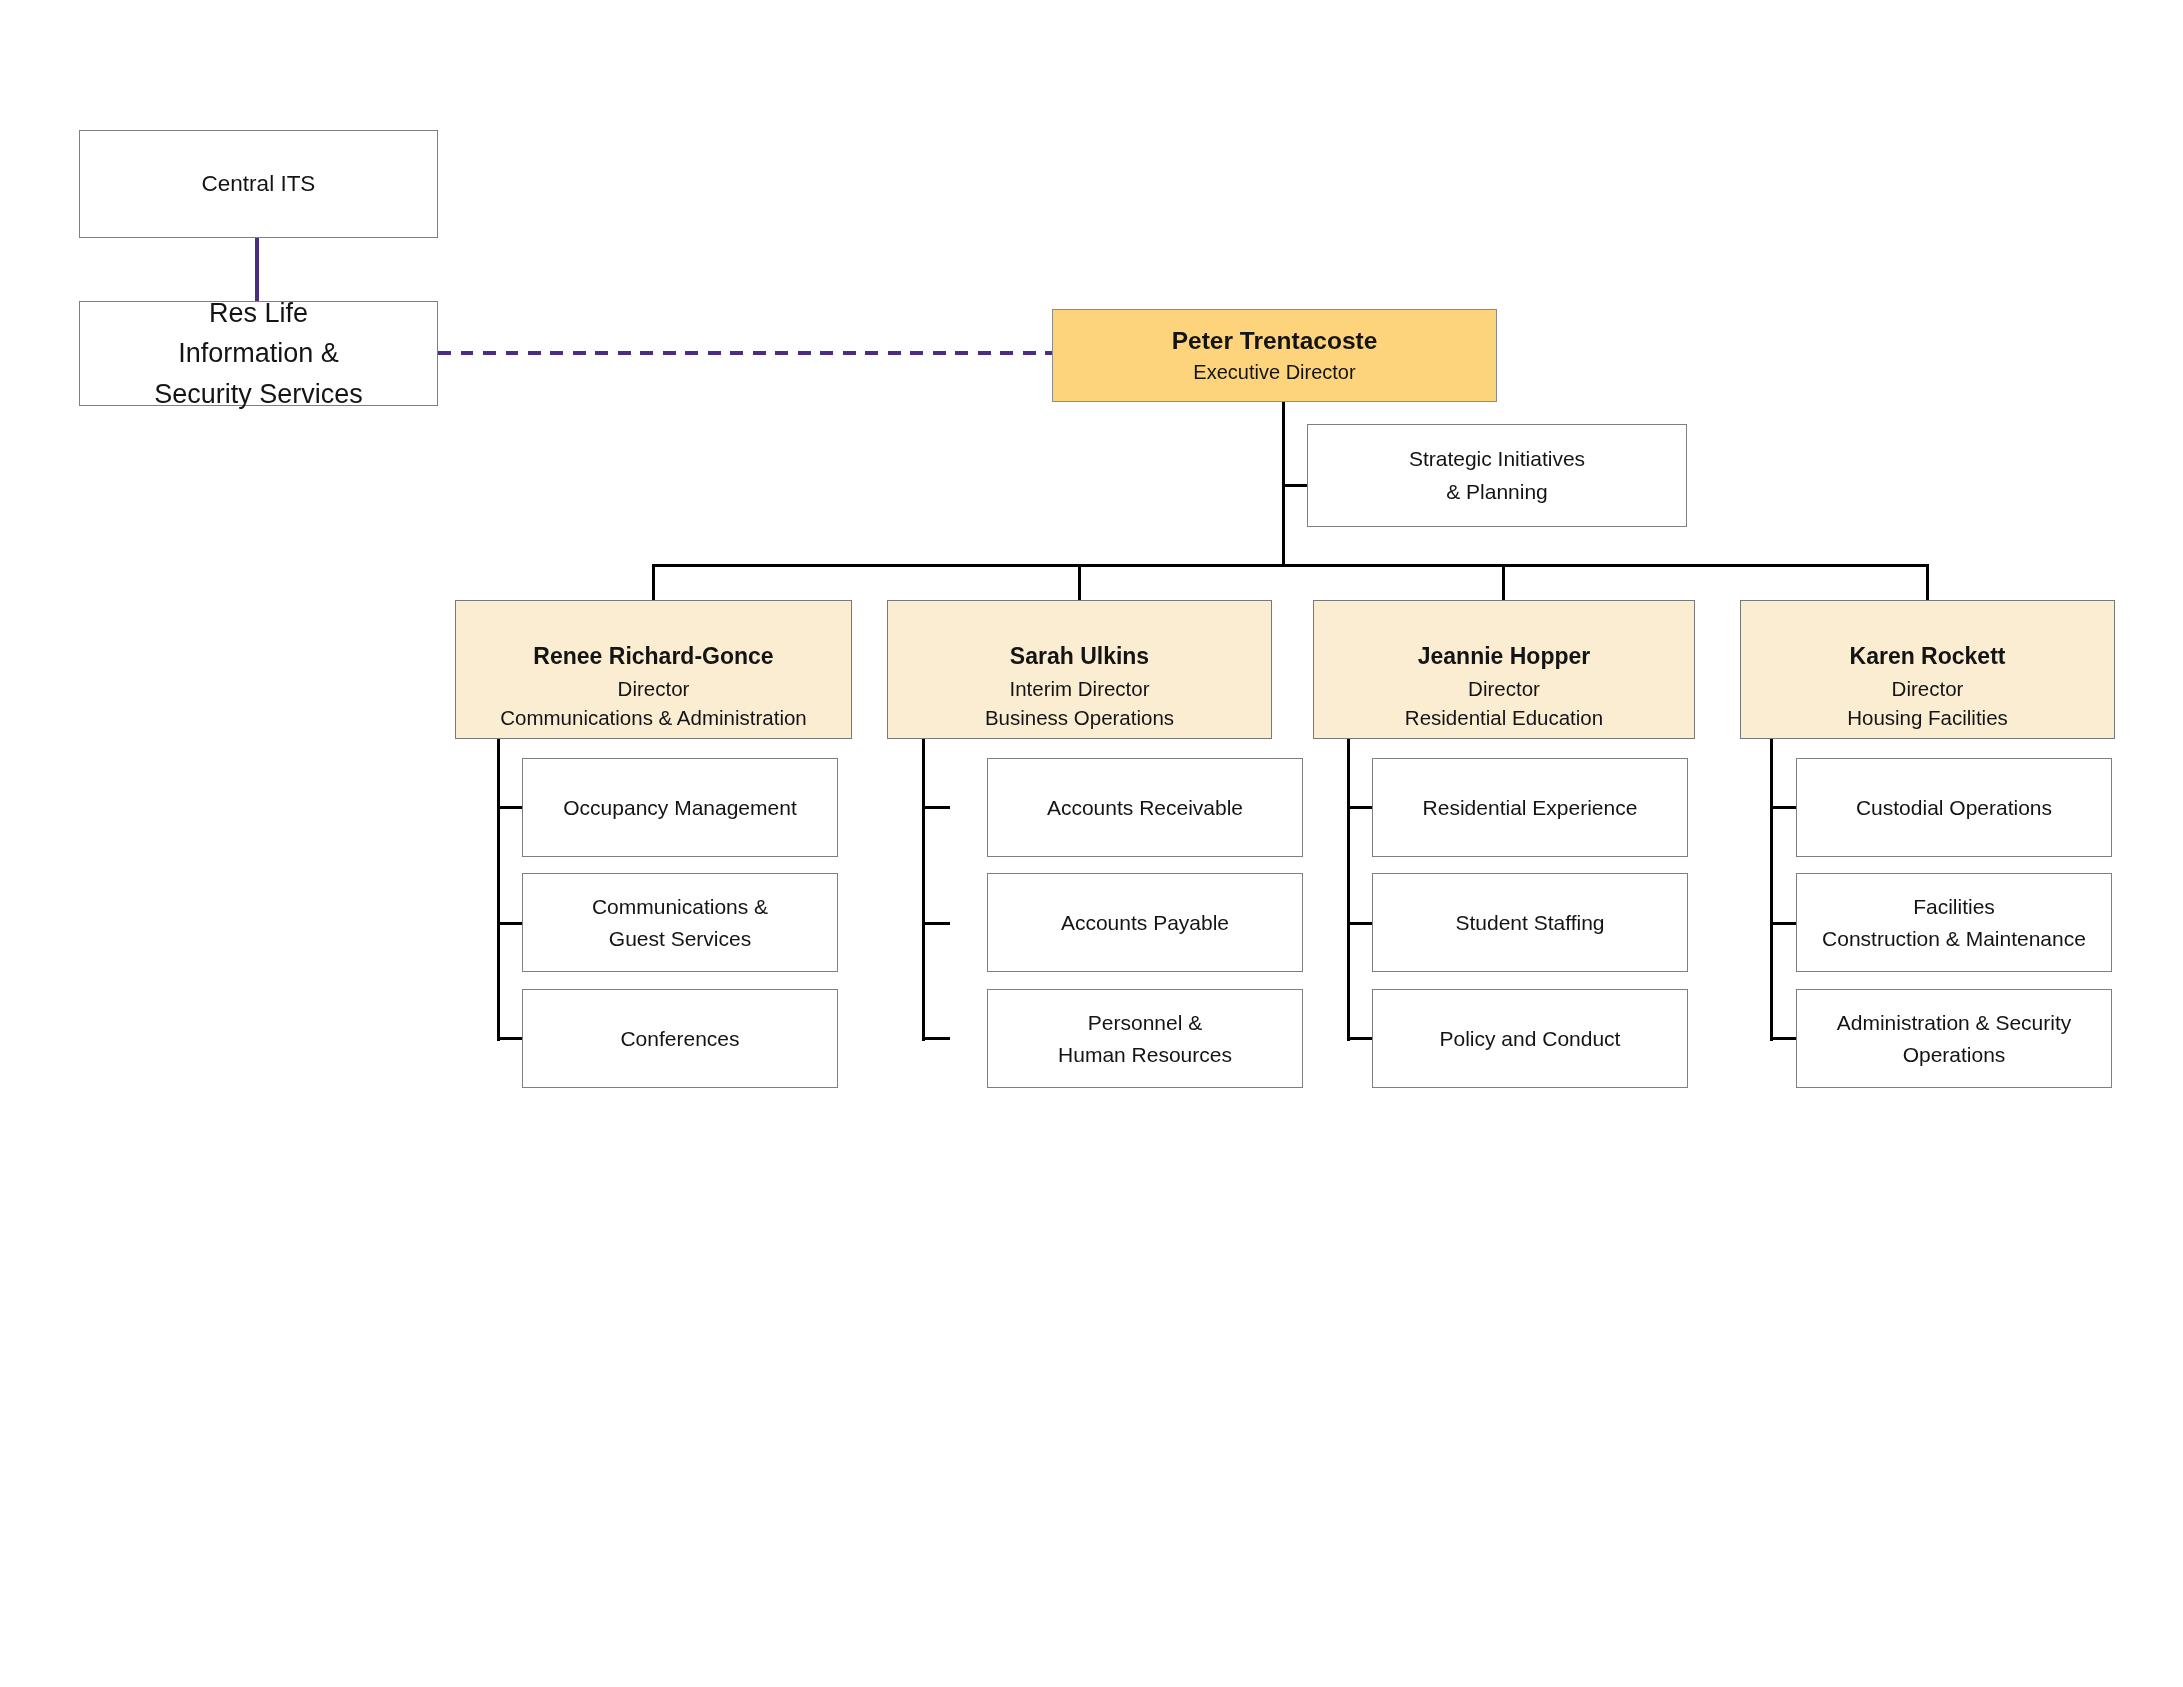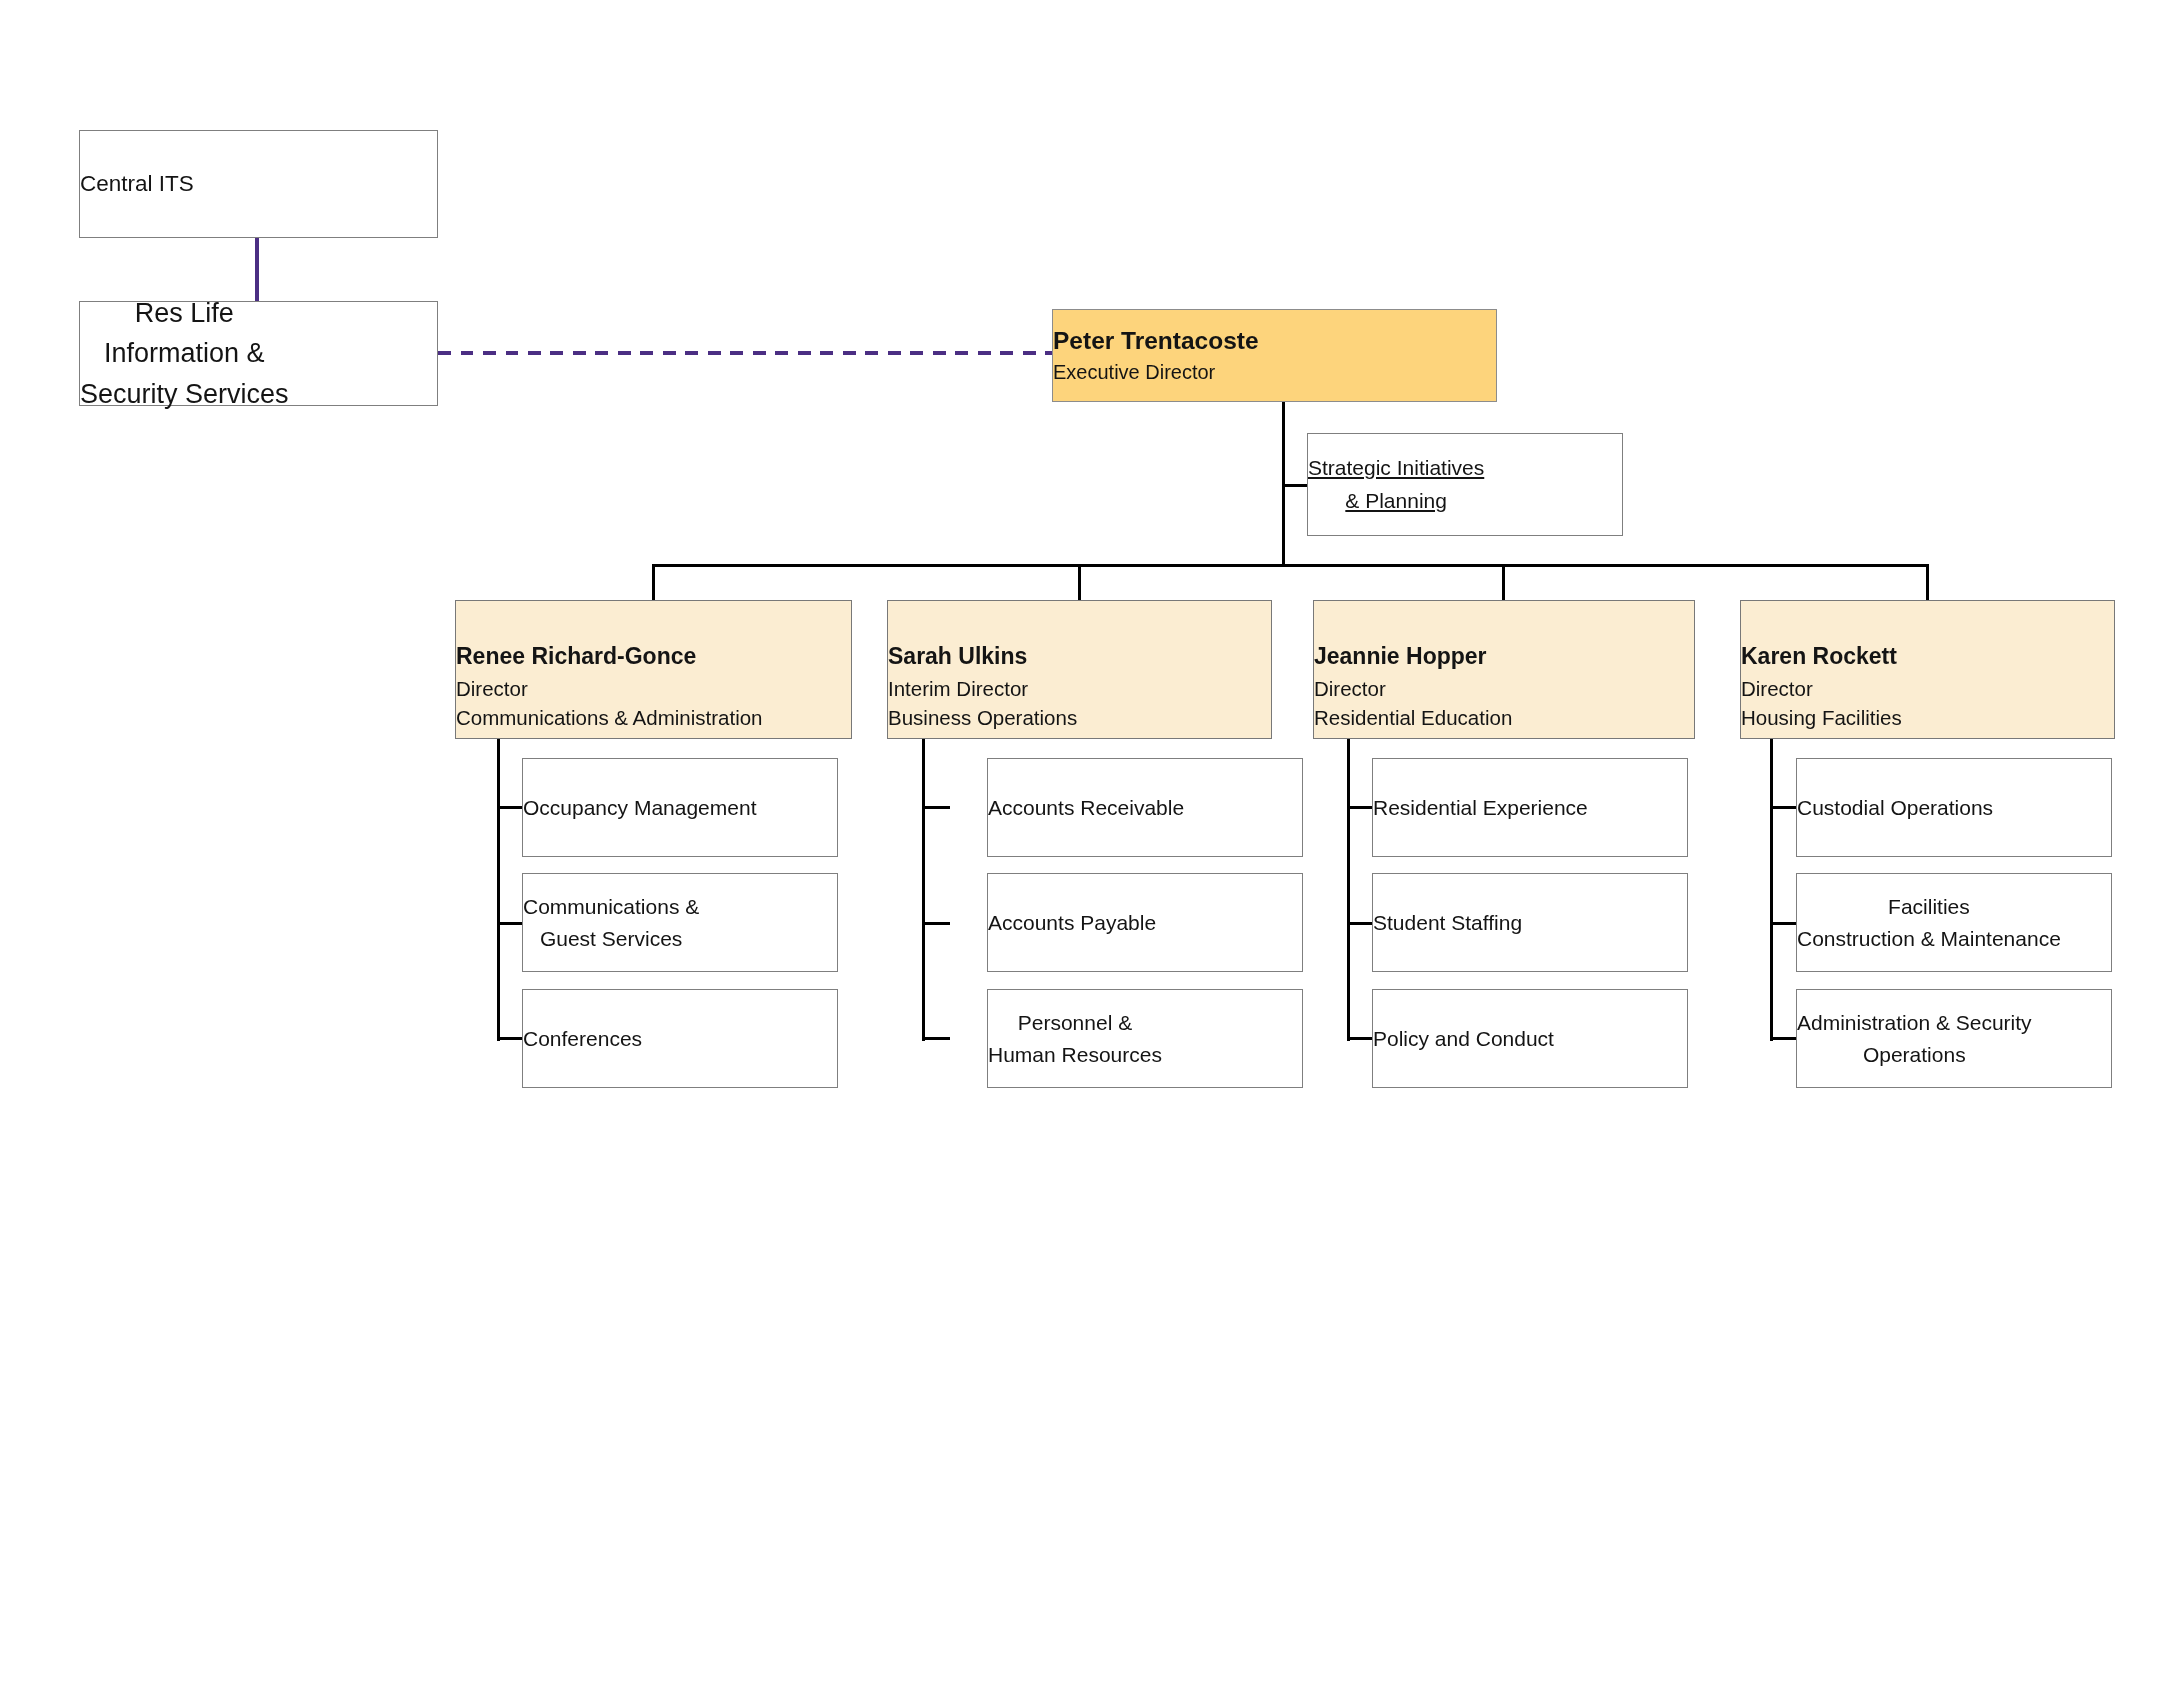--- a/index.html
+++ b/index.html
@@ -6,21 +6,21 @@
   body{
     width:2183px;height:1687px;background:#ffffff;position:relative;
     font-family:"Liberation Sans",sans-serif;color:#141414;
   }
   .canvas{position:absolute;left:0;top:0;width:2183px;height:1687px;}
 
   
   .box{
     position:absolute;box-sizing:border-box;background:#ffffff;
     border:1.3px solid var(--box-border,#7f7f7f);
-    display:flex;flex-direction:column;align-items:flex-start;justify-content:center;
+    display:flex;flex-direction:column;align-items:center;justify-content:center;
     text-align:center;
   }
   .fill-exec{background:var(--executive-fill,#fdd47c);border-color:#8c8c8c;}
   .fill-dir{background:var(--director-fill,#fbedd2);border-color:#787878;}
 
   .pre{white-space:pre-line;}
 
   .t-central{font-size:22.5px;}
   .t-reslife{font-size:27px;line-height:1.5;}
   .exec-name{font-size:24.5px;font-weight:bold;margin-bottom:5.3px;}
@@ -28,21 +28,21 @@
   .t-staff{font-size:21px;line-height:1.55;}
   .dir-name{font-size:23px;font-weight:bold;margin-bottom:5.3px;margin-top:36px;}
   .dir-role{font-size:20.5px;line-height:1.4;}
   .dir-dept{font-size:20.5px;line-height:1.4;}
   .t-unit{font-size:21px;line-height:1.5;}
 
   
   .b-central{left:79px;top:130px;width:359px;height:108px;}
   .b-reslife{left:79px;top:301px;width:359px;height:105px;}
   .b-exec{left:1052px;top:309px;width:445px;height:93px;}
-  .b-staff{left:1307px;top:433px;width:316px;height:103px;text-decoration:underline;}
+  .b-staff{left:1307px;top:424px;width:380px;height:103px;}
   .b-dir{top:600px;height:139px;}
   .d1{left:455px;width:397px;}
   .d2{left:887px;width:385px;}
   .d3{left:1313px;width:382px;}
   .d4{left:1740px;width:375px;}
   .unit{width:316px;height:99px;}
   .c1{left:522px;} .c2{left:987px;} .c3{left:1372px;} .c4{left:1796px;}
   .r1{top:758px;} .r2{top:873px;} .r3{top:989px;}
 
   

